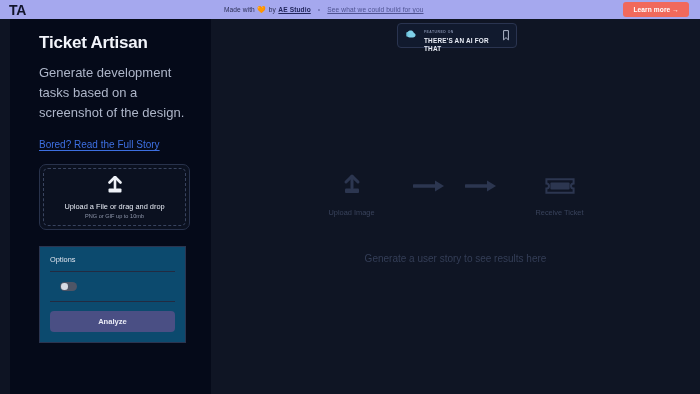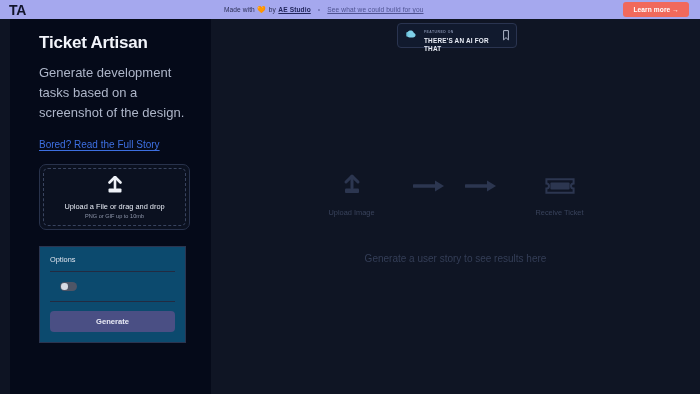--- a/index.html
+++ b/index.html
@@ -341,21 +341,21 @@
       <div class="options-title">Options</div>
 
       <div class="option-row">
         <div class="toggle">
           <div class="toggle-knob"></div>
         </div>
       </div>
 
       <div class="options-divider"></div>
 
-      <button class="generate-btn">Generate</button>
+      <button class="generate-btn">Analyze</button>
     </div>
   </div>
 
   <div class="main">
 
     <div class="featured-badge">
       <span class="badge-arm">
         <svg width="13" height="13" viewBox="0 0 16 16" fill="none">
           <path d="M3 5.2c1.1-1.6 3-2.4 4.8-2 1.6.4 2.7 1.6 3.1 3 1.1.3 2.1 1.2 2.1 2.5 0 1.7-1.4 3-3.2 3H5.6c-1.7 0-3.1-1.3-3.1-3 0-1.3.3-2.6.5-3.5Z" fill="#7fd0e8"></path>
           <rect x="1.6" y="5" width="2.6" height="5.6" rx="1.2" fill="#6bc2dd"></rect>

